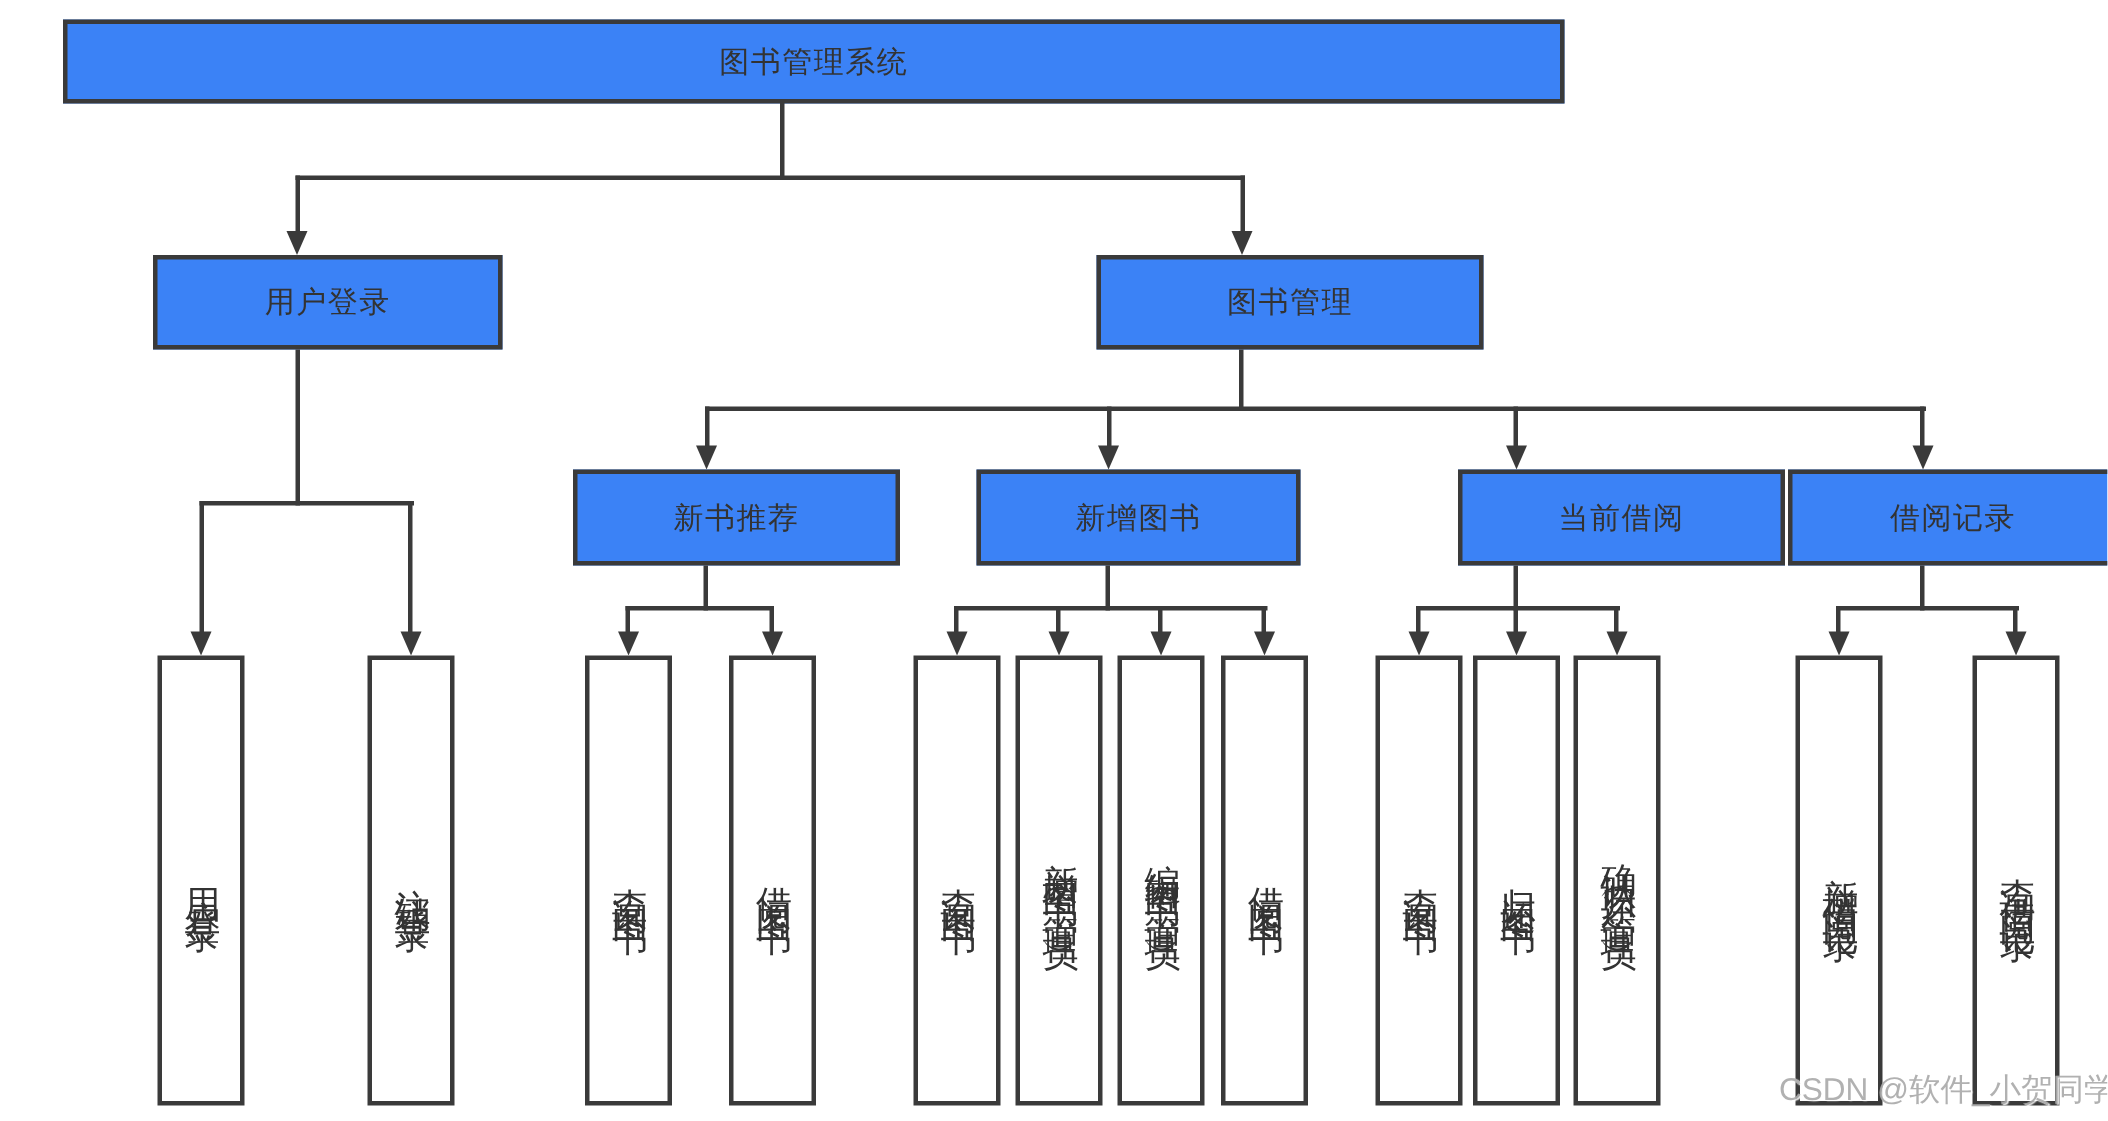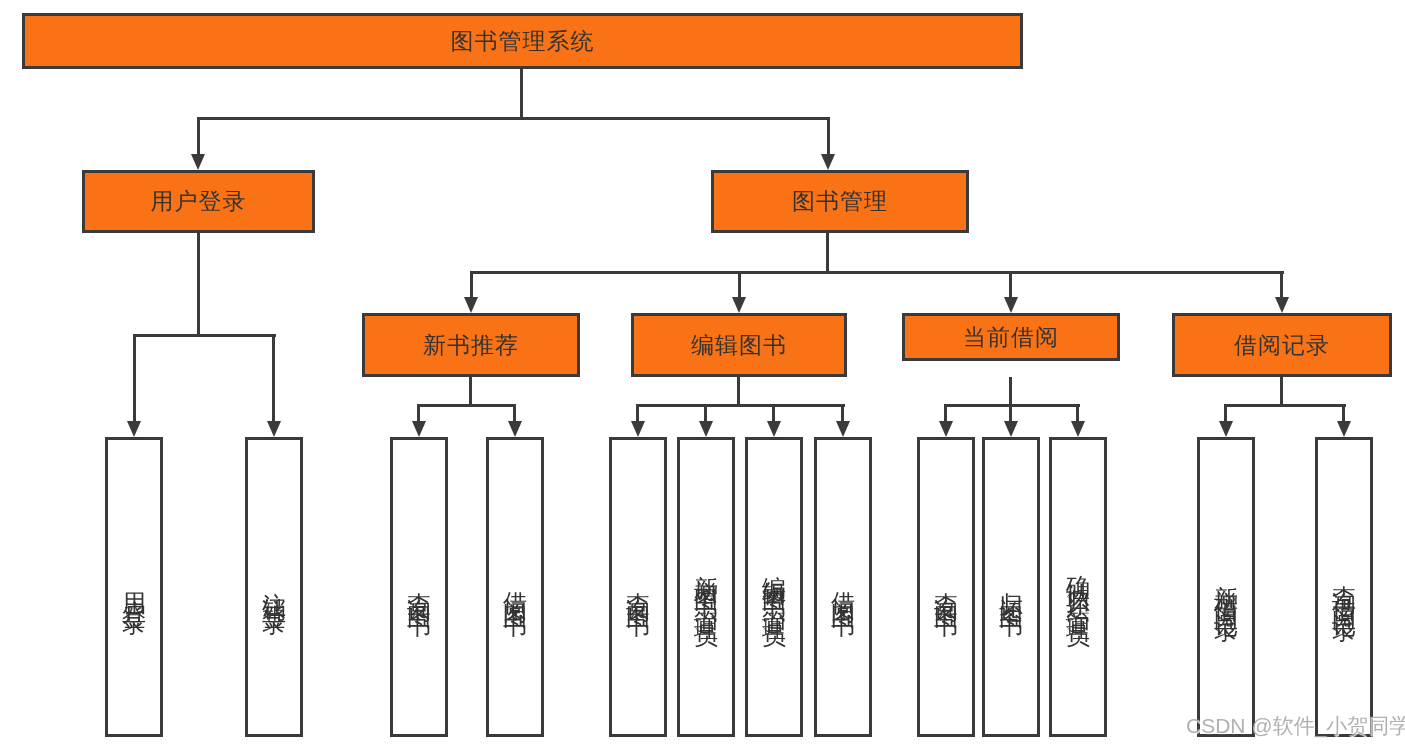--- a/index.html
+++ b/index.html
@@ -12,27 +12,28 @@
     position:relative;
     width:1405px;
     height:747px;
     background:#ffffff;
     overflow:hidden;
   }
   .box{
     position:absolute;
     box-sizing:border-box;
     border:3px solid var(--line);
-    background:#f97316;
+    background:#3b82f6;
     display:flex;
     align-items:center;
     justify-content:center;
     color:var(--text);
-    font-size:23px;
+    font-size:20px;
     letter-spacing:1px;
+    margin-left:20px;
   }
   .leaf{
     position:absolute;
     box-sizing:border-box;
     border:3px solid var(--line);
     background:#ffffff;
     width:58px;
     height:300px;
     top:437px;
     display:flex;
@@ -104,23 +105,23 @@
   <div class="arrow" style="left:732px;top:297px;"></div>
   <div class="vline" style="left:1009px;top:271px;height:28px;"></div>
   <div class="arrow" style="left:1004px;top:297px;"></div>
   <div class="vline" style="left:1280px;top:271px;height:28px;"></div>
   <div class="arrow" style="left:1275px;top:297px;"></div>
 
   <div class="box" style="left:362px;top:313px;width:218px;height:64px;">
     <span>新书推荐</span>
   </div>
   <div class="box" style="left:631px;top:313px;width:216px;height:64px;">
-    <span>编辑图书</span>
-  </div>
-  <div class="box" style="left:902px;top:313px;width:218px;height:48px;">
+    <span>新增图书</span>
+  </div>
+  <div class="box" style="left:952px;top:313px;width:218px;height:64px;">
     <span>当前借阅</span>
   </div>
   <div class="box" style="left:1172px;top:313px;width:220px;height:64px;text-align:right;">
     <span>借阅记录</span>
   </div>
 
   <div class="vline" style="left:469px;top:377px;height:30px;"></div>
   <div class="hline" style="left:417px;top:404px;width:99px;"></div>
   <div class="vline" style="left:417px;top:404px;height:18px;"></div>
   <div class="arrow" style="left:412px;top:421px;"></div>

